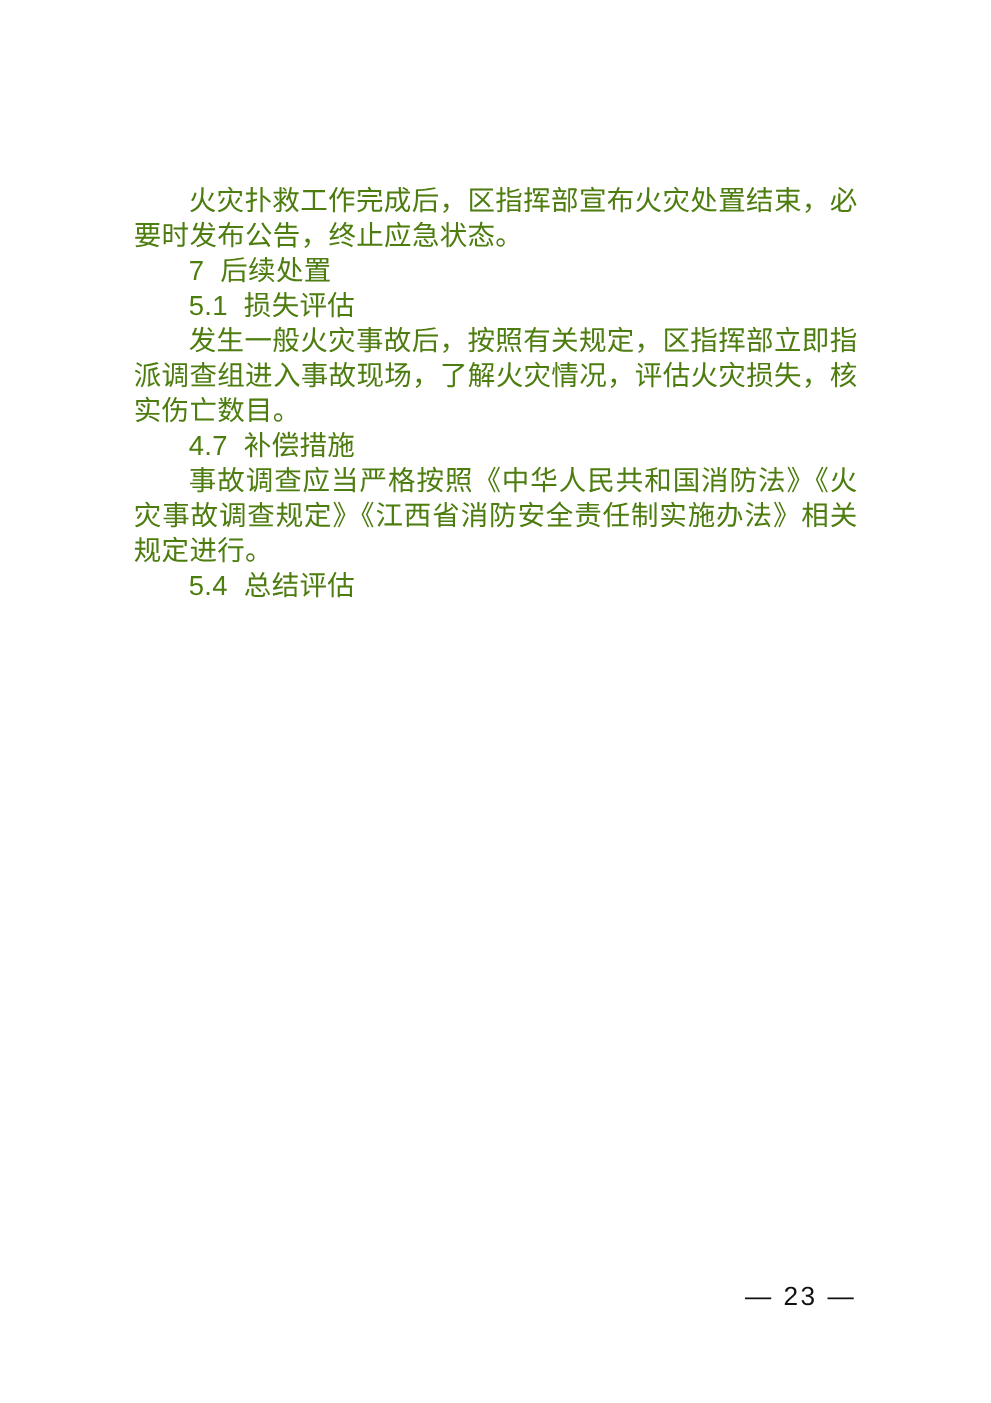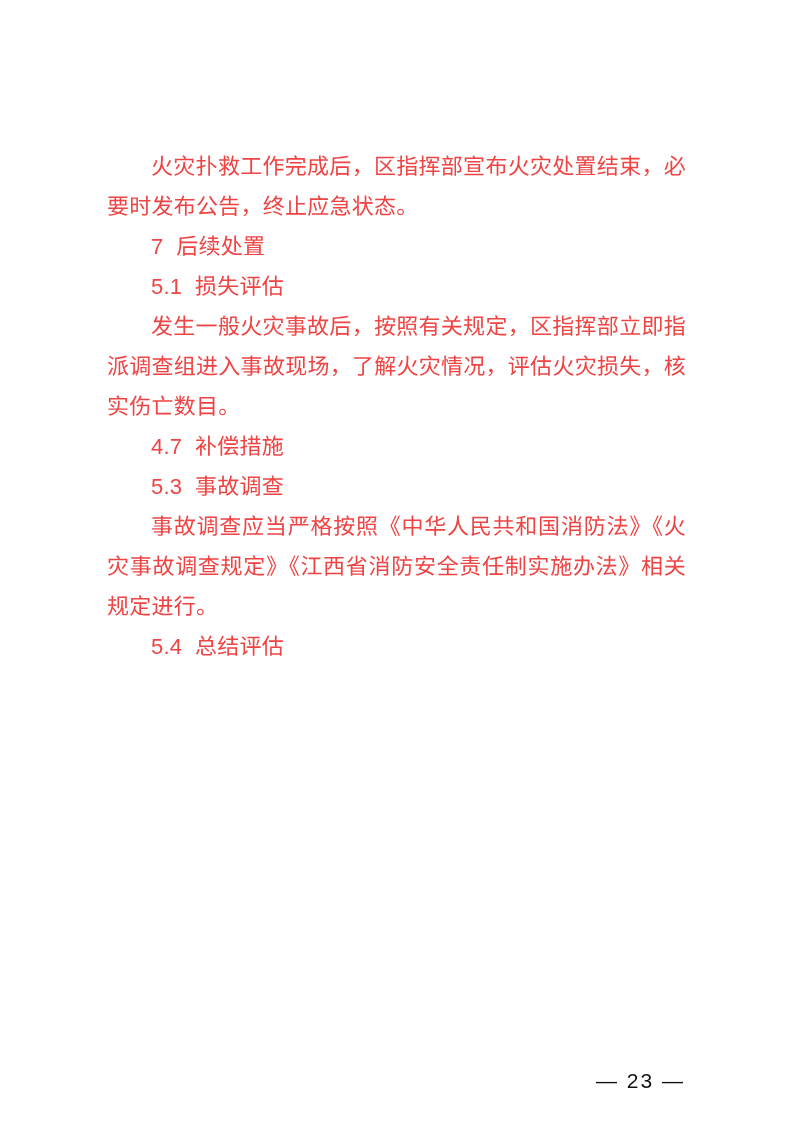--- a/index.html
+++ b/index.html
@@ -18,56 +18,54 @@
   }
   .text-body {
     position: absolute;
     left: 107px;
     top: 147px;
     width: 579px;
   }
   .para {
     margin: 0;
     font-size: 22px;
-    line-height: 40px;
+    line-height: 28px;
     letter-spacing: 0.25px;
     text-align: justify;
     text-justify: inter-character;
-    color: #ef4444;
+    color: #4d7c0f;
   }
   .para.body-indent {
     text-indent: 2em;
   }
   .para.heading {
     text-indent: 2em;
     white-space: pre;
   }
   .page-footer {
     position: absolute;
     top: 1024px;
     right: 108px;
     font-size: 21px;
     line-height: 28px;
     letter-spacing: 2px;
     color: #111111;
-    margin-top: 43px;
   }
 </style>
 </head>
 <body>
 
 <div class="page">
 
   <div class="text-body">
     <p class="para body-indent">火灾扑救工作完成后，区指挥部宣布火灾处置结束，必要时发布公告，终止应急状态。</p>
     <p class="para heading">7  后续处置</p>
     <p class="para heading">5.1  损失评估</p>
     <p class="para body-indent">发生一般火灾事故后，按照有关规定，区指挥部立即指派调查组进入事故现场，了解火灾情况，评估火灾损失，核实伤亡数目。</p>
     <p class="para heading">4.7  补偿措施</p>
-    <p class="para heading">5.3  事故调查</p>
     <p class="para body-indent">事故调查应当严格按照《中华人民共和国消防法》《火灾事故调查规定》《江西省消防安全责任制实施办法》相关规定进行。</p>
     <p class="para heading">5.4  总结评估</p>
   </div>
 
   <div class="page-footer">
     <span>— 23 —</span>
   </div>
 
 </div>
 

